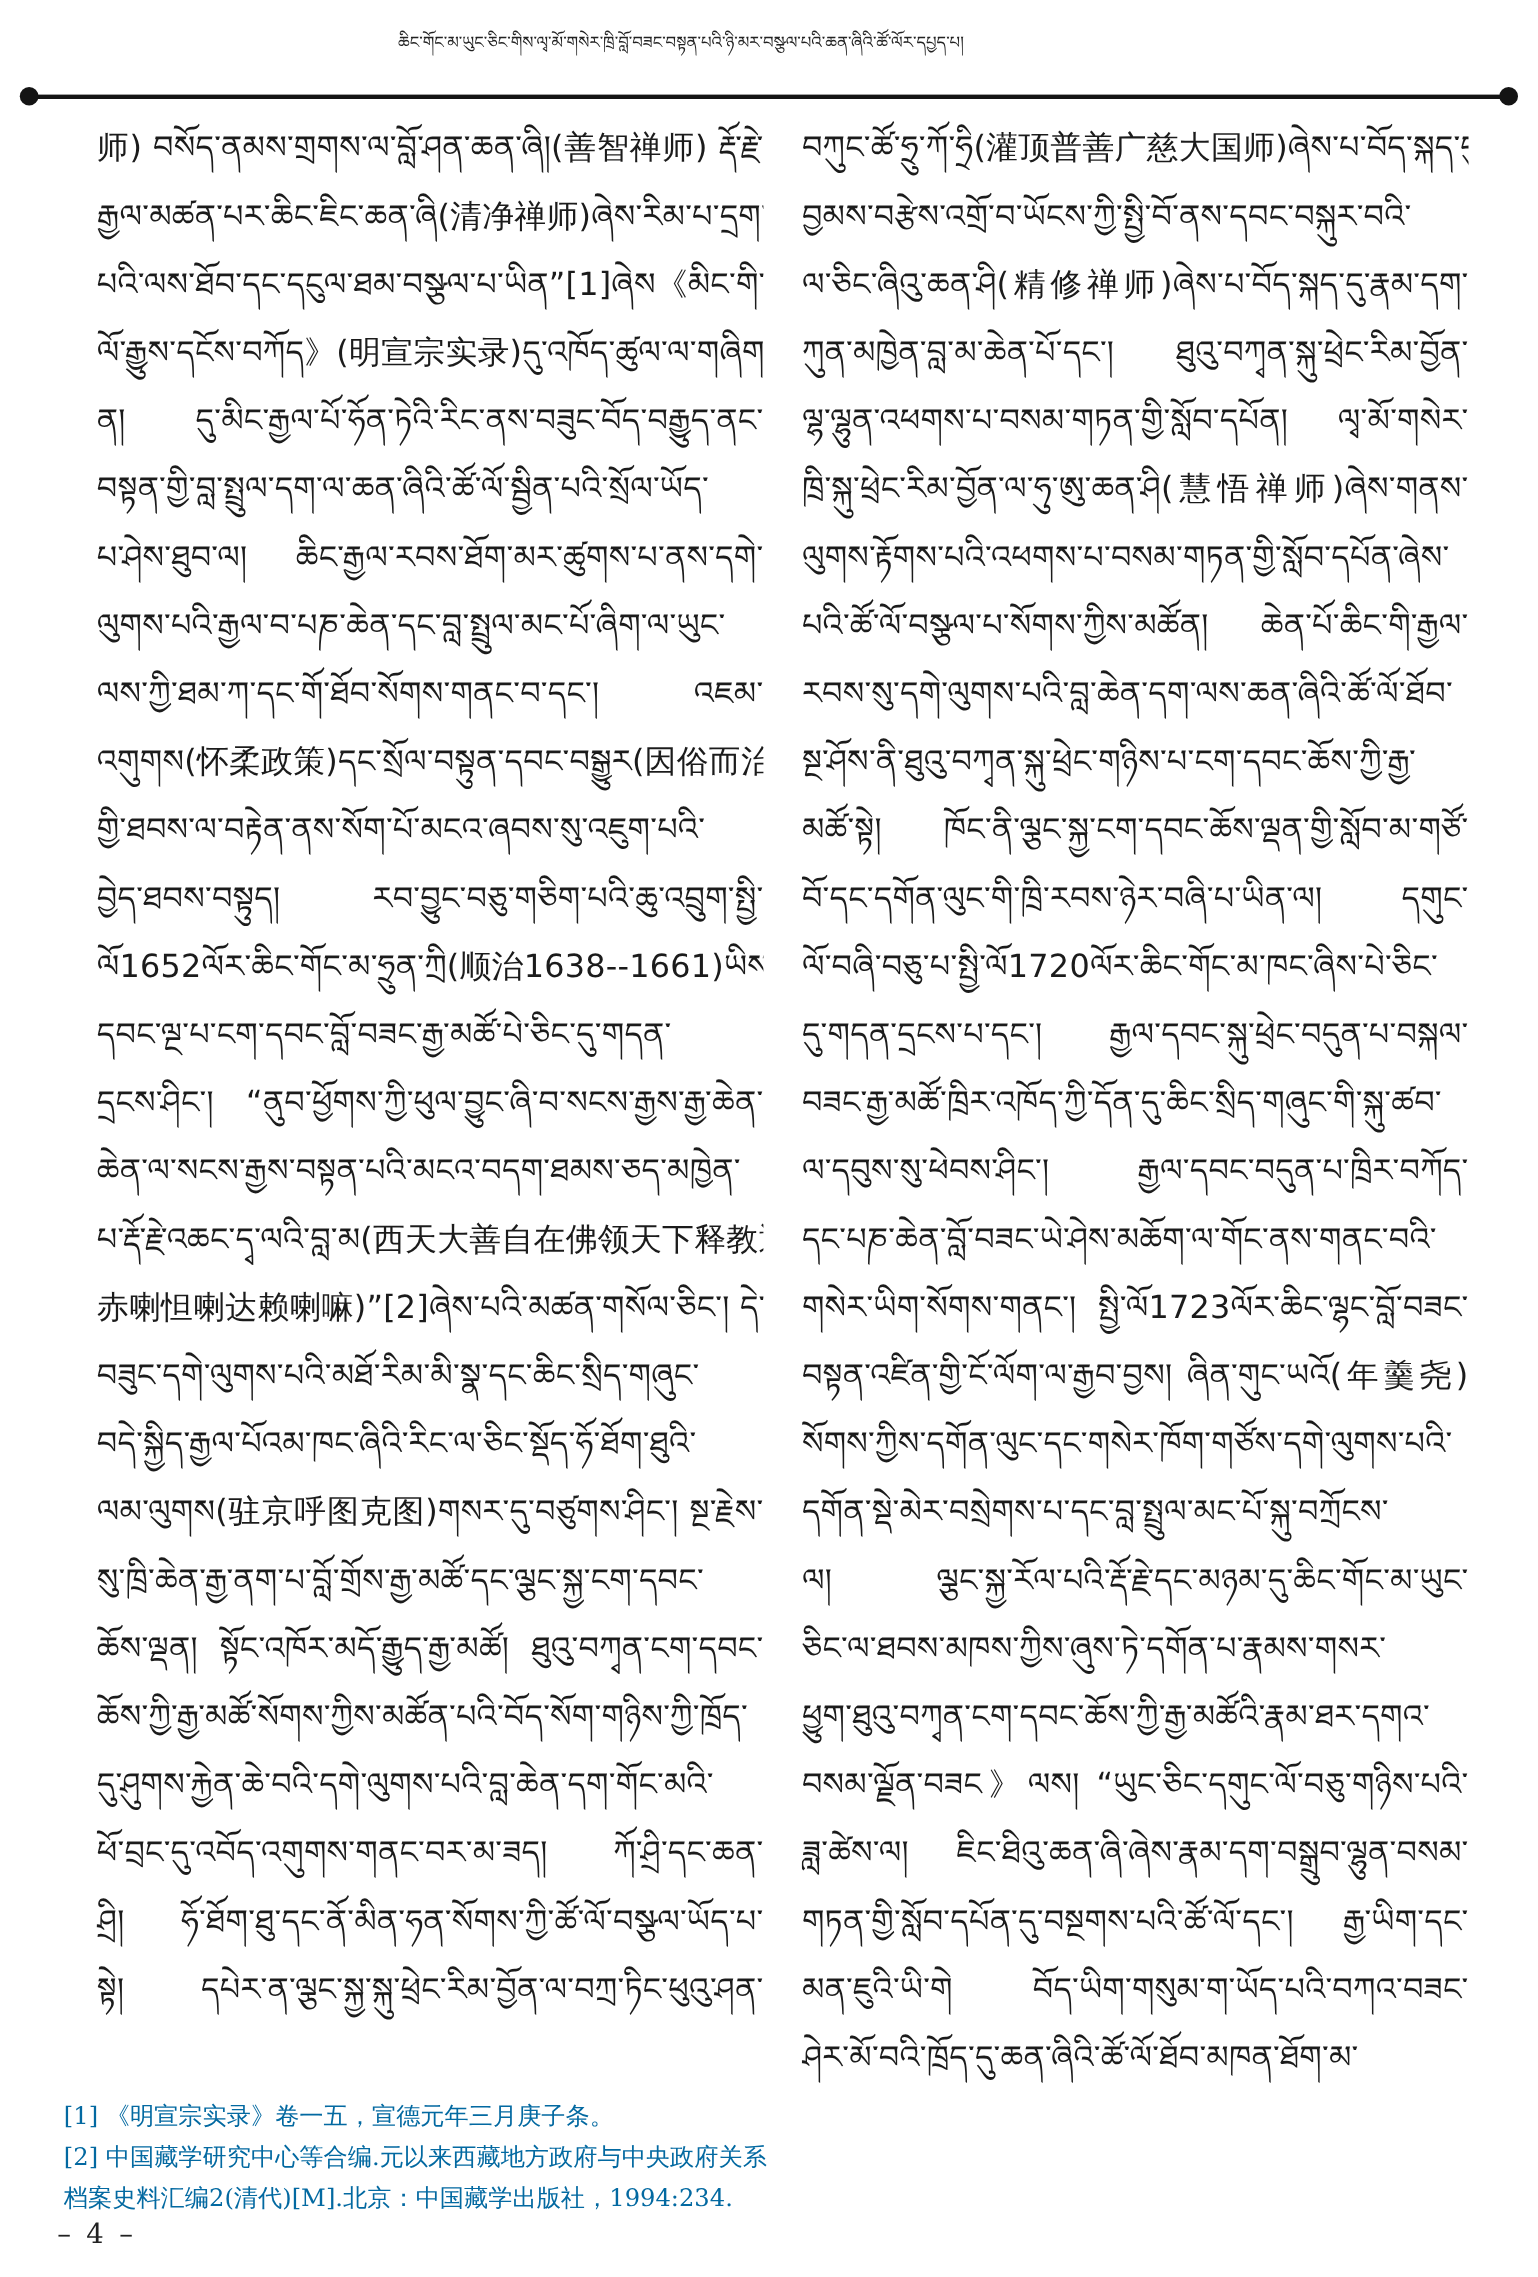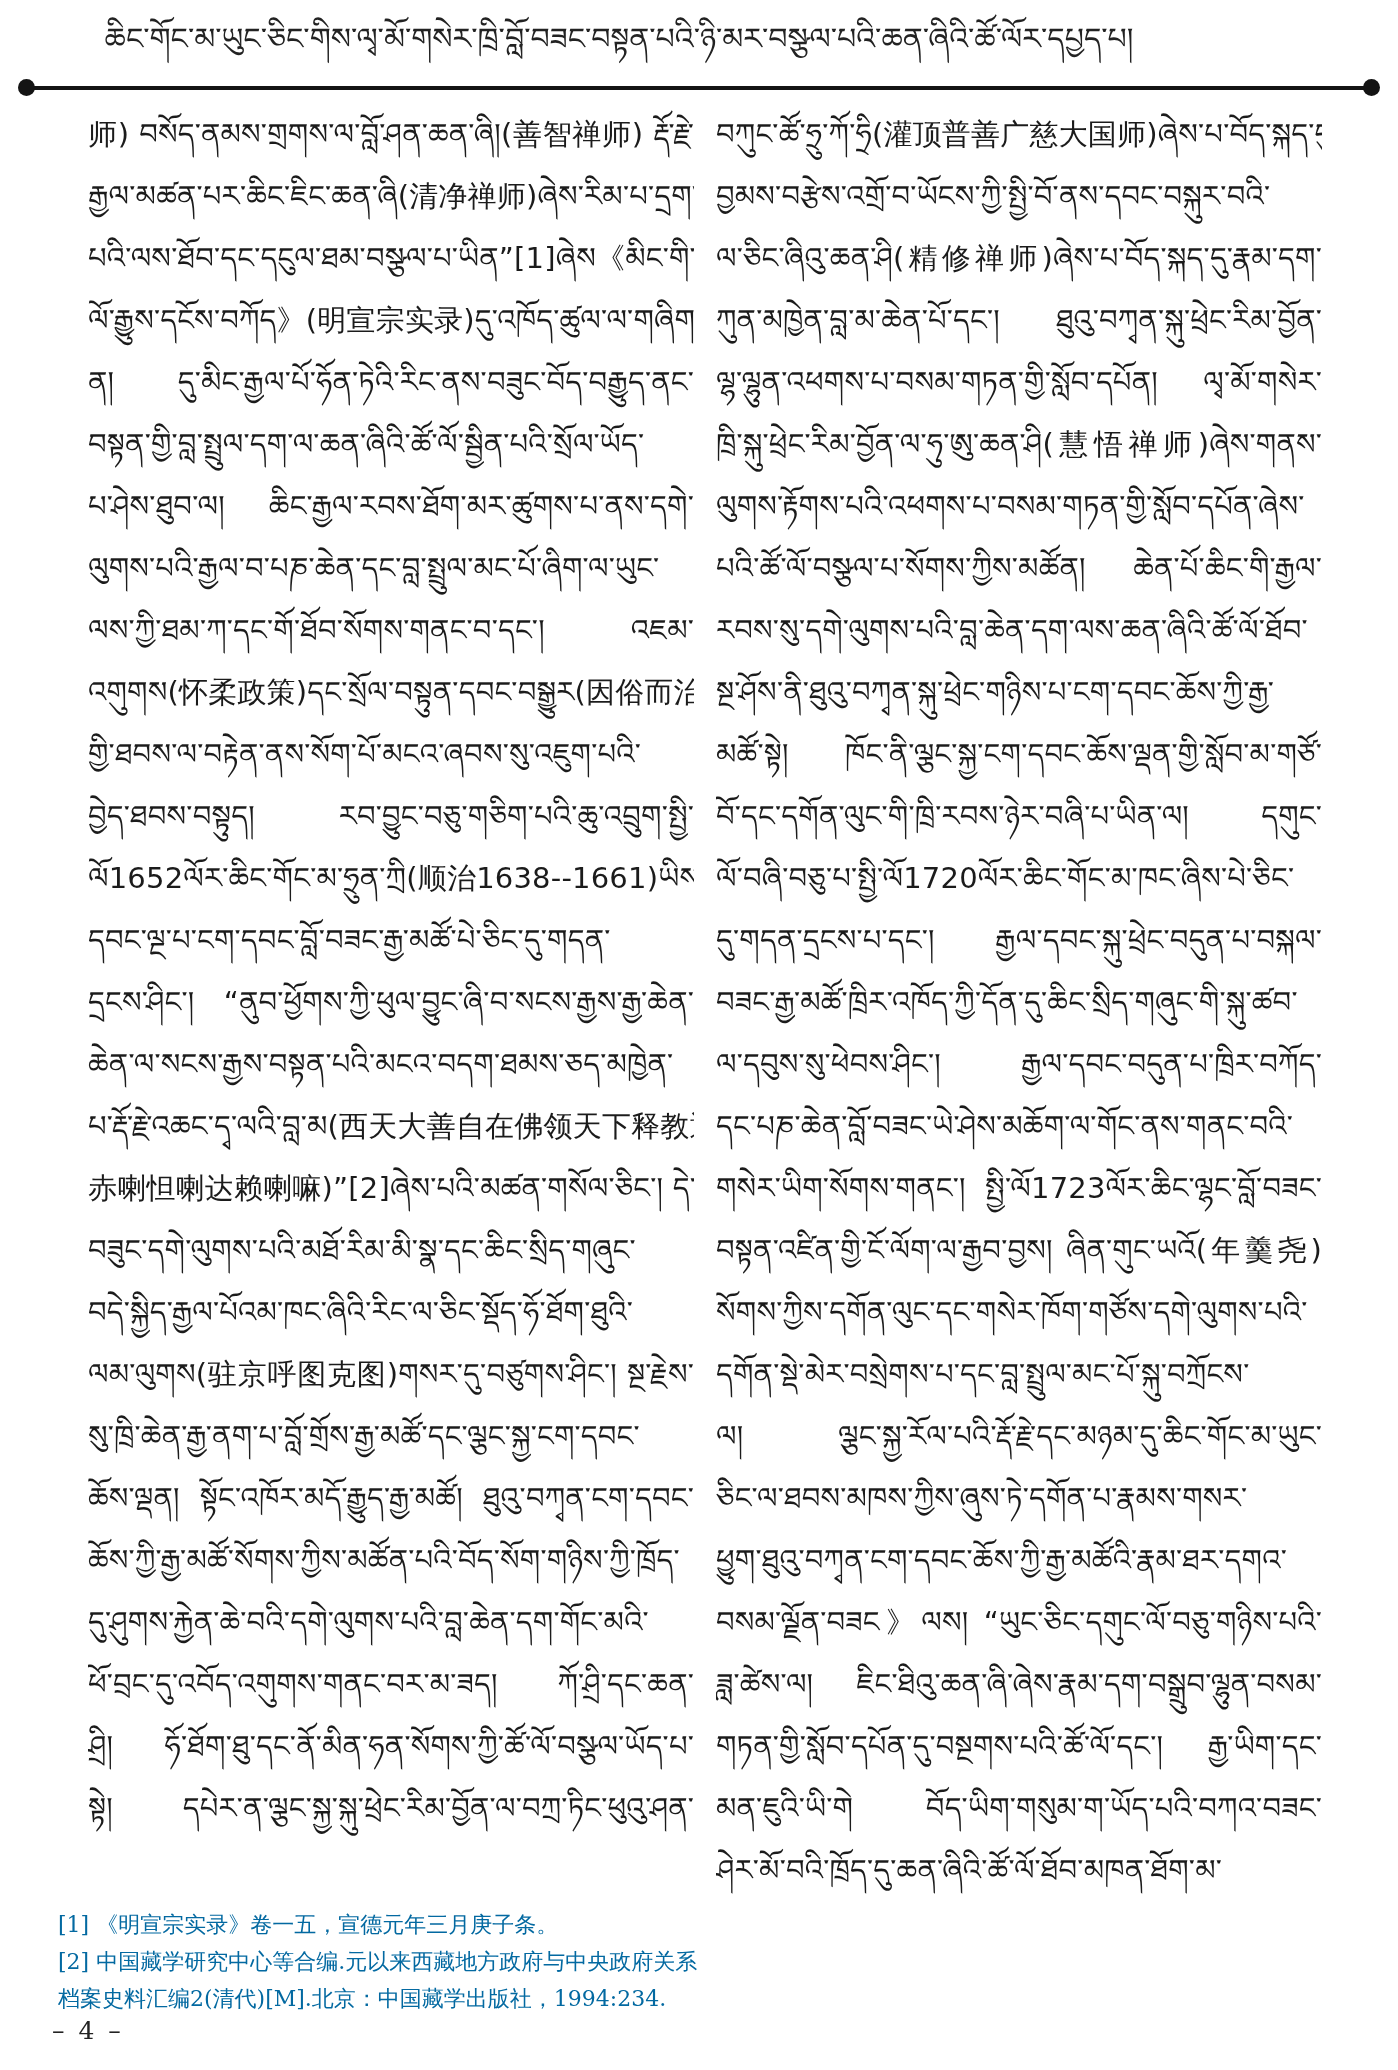--- a/index.html
+++ b/index.html
@@ -8,37 +8,37 @@
     background:#ffffff;
     font-family:"DejaVu Sans","Liberation Sans",sans-serif;
     color:#1b1b1b;
     position:relative;
     overflow:hidden;
   }
   .page{position:absolute;inset:0;background:#fff;}
   .header-title{
     position:absolute;top:16px;left:90px;right:250px;
     text-align:center;
-    font-size:30px;line-height:46px;
+    font-size:15px;line-height:46px;
     color:#222;
     white-space:nowrap;
   }
   .rule{
     position:absolute;top:86px;left:22px;right:22px;height:4px;
     background:#141414;
   }
   .rule-dot{
     position:absolute;top:79px;width:17px;height:17px;border-radius:50%;
     background:#141414;
   }
   .rule-dot.left{left:18px;}
   .rule-dot.right{right:18px;}
   .columns{
     position:absolute;top:106px;left:88px;
-    display:flex;gap:22px;
+    display:flex;gap:35px;
   }
   .col{width:606px;}
   .tib-line{
     height:62px;
     font-size:29px;
     line-height:56px;
     letter-spacing:0.2px;
     color:#1b1b1b;
     text-align:justify;
     text-align-last:justify;

